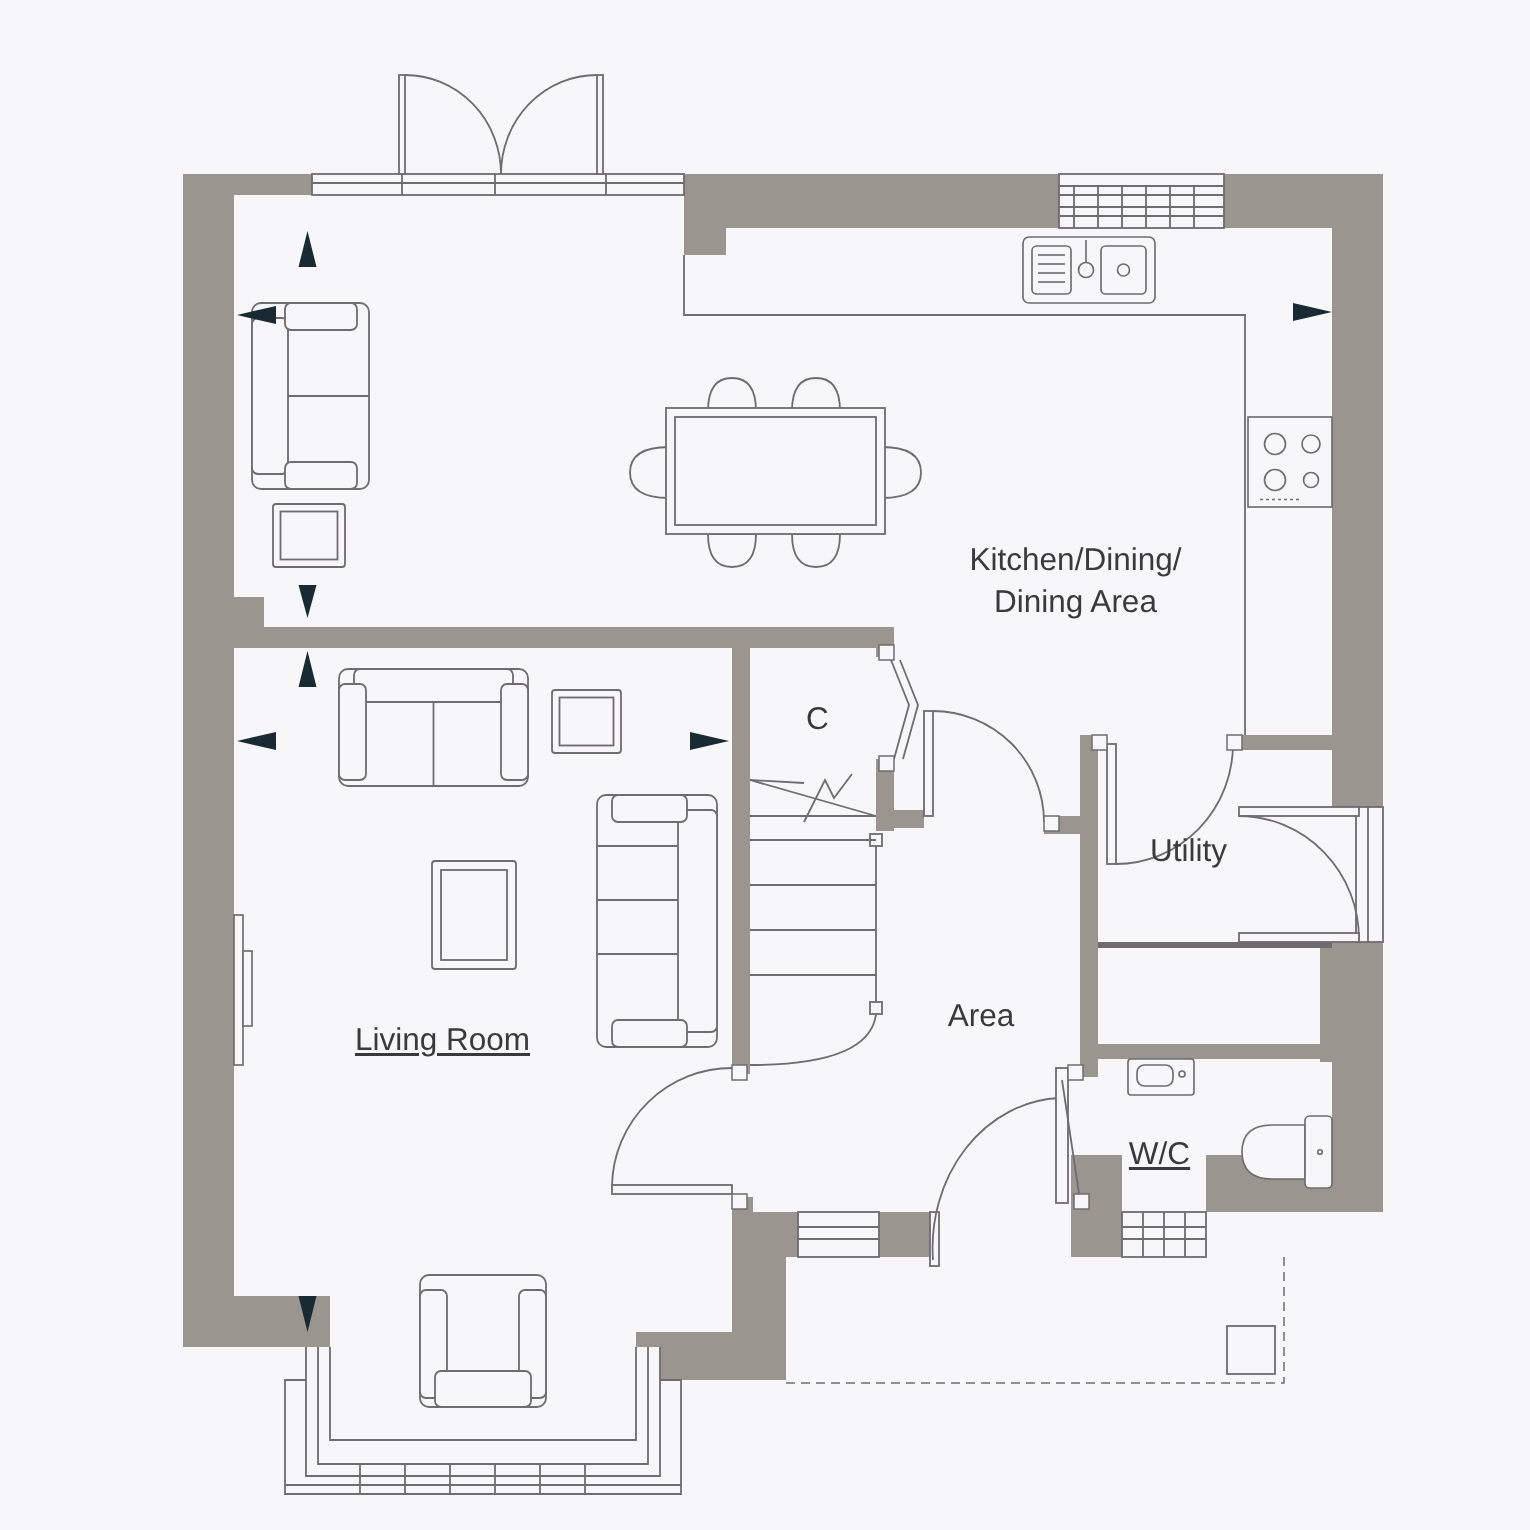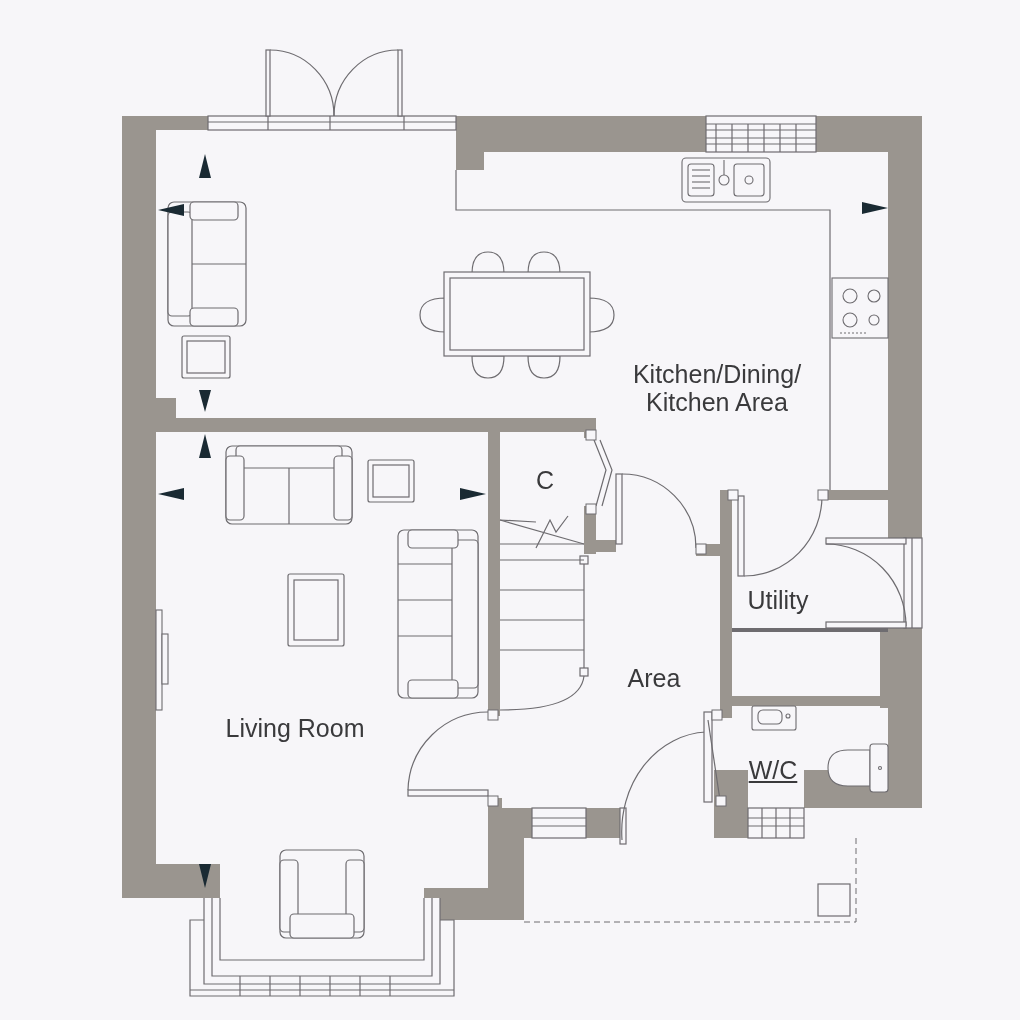--- a/index.html
+++ b/index.html
@@ -1,32 +1,32 @@
 <!DOCTYPE html>
 <html><head>
 <meta charset="utf-8">
 <style>
   html, body { margin: 0; padding: 0; background: #f7f6f9; }
   body { width: 1020px; height: 1020px; overflow: hidden; }
   .plan { position: absolute; left: 0; top: 0; width: 1020px; height: 1020px; }
   .label {
     position: absolute;
     font-family: "Liberation Sans", "DejaVu Sans", sans-serif;
-    font-size: 25px;
+    font-size: 21px;
     color: #3a3a3c;
     text-align: center;
     line-height: 28px;
     white-space: nowrap;
   }
   .label-kitchen { left: 612px; top: 360px; width: 210px; }
   .label-c { left: 530px; top: 466px; width: 30px; }
-  .label-utility { left: 738px; top: 586px; width: 80px; }
+  .label-utility { left: 738px; top: 554px; width: 80px; text-align: right; }
   .label-hall { left: 624px; top: 664px; width: 60px; }
   .label-wc { left: 738px; top: 756px; width: 70px; text-decoration: underline; }
-  .label-living { left: 220px; top: 714px; width: 150px; }
+  .label-living { left: 220px; top: 680px; width: 150px; text-decoration: underline; }
 </style>
 </head>
 <body>
 
 <svg class="plan" viewBox="0 0 1020 1020" xmlns="http://www.w3.org/2000/svg">
   <rect x="0" y="0" width="1020" height="1020" fill="#f7f6f9"></rect>
 
   <g fill="#9a958f">
 
     <rect x="122" y="116" width="34" height="782"></rect>
@@ -292,19 +292,19 @@
   </g>
   <g fill="#f7f6f9" stroke="#6e6c70" stroke-width="1.1">
     <path d="M870,750 L848,750 Q828,750 828,768 Q828,786 848,786 L870,786 Z"></path>
     <rect x="870" y="744" width="18" height="48" rx="3"></rect>
     <circle cx="880" cy="768" r="1.5"></circle>
   </g>
 </svg>
 
 <div class="label label-kitchen">
   <div>Kitchen/Dining/</div>
-  <div>Kitchen Area</div>
+  <div>Dining Area</div>
 </div>
 <div class="label label-c">C</div>
 <div class="label label-utility">Utility</div>
 <div class="label label-hall">Area</div>
 <div class="label label-wc">W/C</div>
 <div class="label label-living">Living Room</div>
 
 </body></html>

